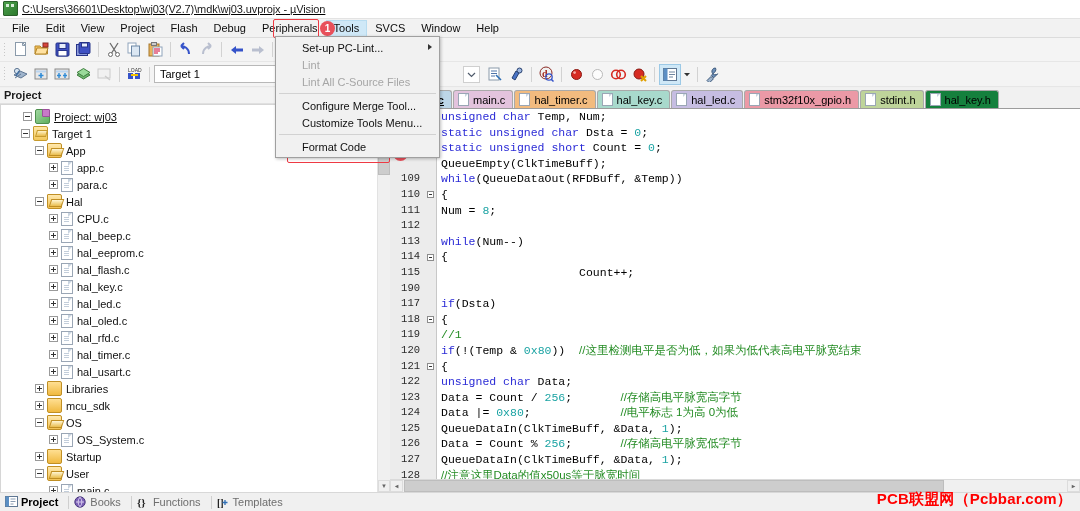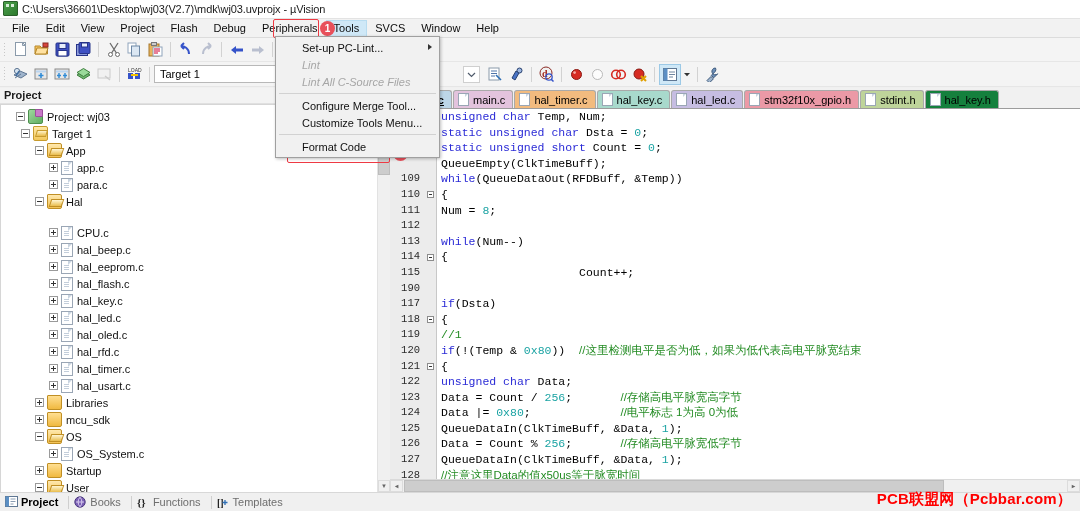--- a/index.html
+++ b/index.html
@@ -9,21 +9,21 @@
     font-family:"Liberation Sans", sans-serif;
     font-size:11px;
     color:#000;
     -webkit-font-smoothing:none;
   }
   #app{position:relative;width:1080px;height:511px;background:#f0f0f0;}
 
   
   .titlebar{
     height:17px;background:#ffffff;border-bottom:1px solid #ffffff;
-    display:flex;align-items:center;padding-left:3px;
+    display:flex;align-items:center;padding-left:3px;text-decoration:underline;
   }
   .title-ico{
     width:13px;height:13px;margin-right:4px;flex:none;position:relative;
     background:linear-gradient(135deg,#4b9f4b,#2d7a2d);border:1px solid #2a5f2a;border-radius:1px;
   }
   .title-ico:before{content:"";position:absolute;left:2px;top:2px;width:3px;height:3px;background:#d8ecd8;}
   .title-ico:after{content:"";position:absolute;left:7px;top:2px;width:3px;height:3px;background:#d8ecd8;}
   .title-text{font-size:11px;color:#1a1a1a;white-space:nowrap;letter-spacing:-0.1px;}
 
   
@@ -140,21 +140,21 @@
   .bsep{width:1px;height:13px;background:#cfcfcf;margin:0 3px;}
 
   .watermark{position:absolute;right:8px;bottom:2px;color:#ff0000;font-weight:bold;font-size:15px;
      font-family:"Liberation Sans",sans-serif;white-space:nowrap;letter-spacing:.2px;}
 
   
   .dropdown{position:absolute;left:275px;top:36px;width:163px;background:#f1f1f1;
      border:1px solid #a0a0a0;box-shadow:1px 1px 3px rgba(0,0,0,.25);z-index:60;padding:2px 0;}
   .dd-item{height:17px;display:flex;align-items:center;padding-left:26px;font-size:11px;color:#111;
      position:relative;white-space:nowrap;}
-  .dd-item.disabled{color:#a6a6a6;font-style:italic;}
+  .dd-item.disabled{color:#a6a6a6;}
   .dd-arrow{position:absolute;right:7px;top:5px;width:0;height:0;
      border-left:4px solid #333;border-top:3.5px solid transparent;border-bottom:3.5px solid transparent;}
   .dd-sep{height:1px;background:#d2d2d2;margin:3px 3px 3px 3px;}
 </style>
 </head>
 <body>
 
 <div id="app">
 
   <div class="titlebar">
@@ -405,21 +405,21 @@
         </svg>
     </div>
   </div>
 
   <div class="body">
 
     <div class="projpane">
       <div class="pane-hdr">Project</div>
       <div class="tree">
         <div id="treebody" style="padding-top:3px;">
-            <div class="trow" style="padding-left: 15px;">
+            <div class="trow" style="padding-left: 22px; text-decoration: underline;">
               <span class="exp"></span>
               <span class="ico ico-proj"></span>
               <span>Project: wj03</span>
             </div>
             <div class="trow" style="padding-left: 20px;">
               <span class="exp"></span>
               <span class="ico ico-target"></span>
               <span>Target 1</span>
             </div>
             <div class="trow" style="padding-left: 34px;">
@@ -435,21 +435,21 @@
             <div class="trow" style="padding-left: 48px;">
               <span class="exp plus"></span>
               <span class="ico-file"></span>
               <span>para.c</span>
             </div>
             <div class="trow" style="padding-left: 34px;">
               <span class="exp"></span>
               <span class="ico ico-folder-open"></span>
               <span>Hal</span>
             </div>
-            <div class="trow" style="padding-left: 48px; margin-top: 14px;">
+            <div class="trow" style="padding-left: 48px;">
               <span class="exp plus"></span>
               <span class="ico-file"></span>
               <span>CPU.c</span>
             </div>
             <div class="trow" style="padding-left: 48px;">
               <span class="exp plus"></span>
               <span class="ico-file"></span>
               <span>hal_beep.c</span>
             </div>
             <div class="trow" style="padding-left: 48px;">

